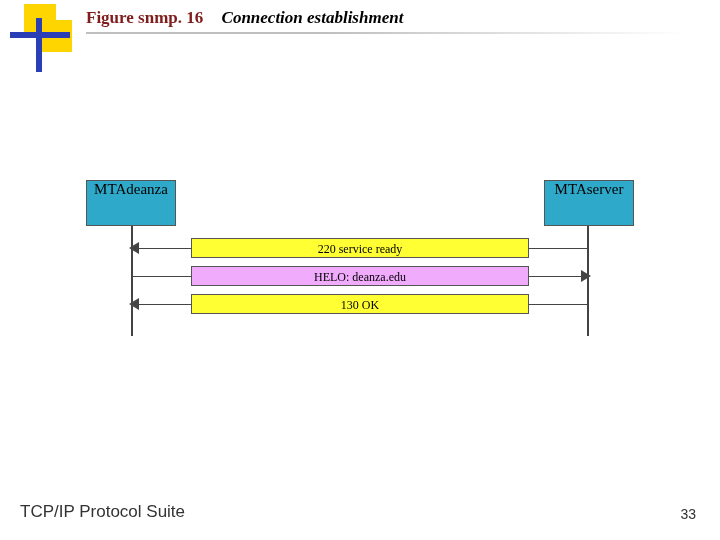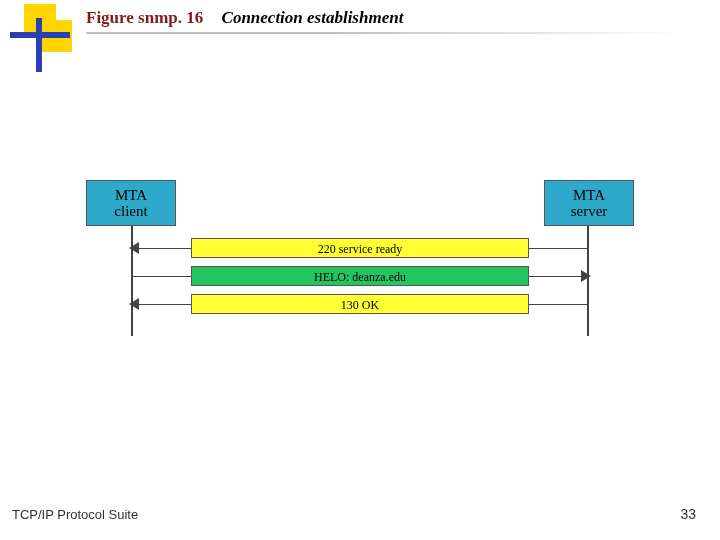--- a/index.html
+++ b/index.html
@@ -20,47 +20,47 @@
   .title .cap { font-weight: bold; font-style: italic; color: #000000; }
 
   
   .underline { position: absolute; left: 86px; top: 32px; width: 600px; height: 2px;
     background: linear-gradient(to right, #bfbfbf 0%, #bfbfbf 40%, rgba(191,191,191,0) 100%); }
 
   
   .diagram { position: absolute; left: 70px; top: 180px; width: 580px; height: 170px; }
 
   .endpoint { position: absolute; top: 0; width: 90px; height: 46px; border: 1.5px solid #555; background: #2fa9c9;
-    text-align: center; font-family: 'Times New Roman', serif; font-size: 15px; color: #000; display: flex; flex-direction: column; justify-content: center; line-height: 1.1; }
+    text-align: center; font-family: 'Times New Roman', serif; font-size: 15px; color: #000; display: flex; justify-content: center; line-height: 1.1; }
   .ep-left { left: 16px; }
   .ep-right { right: 16px; }
 
   .lifeline { position: absolute; top: 46px; width: 0; height: 110px; border-left: 2px solid #444; }
   .ll-left { left: 61px; }
   .ll-right { right: 61px; left: auto; }
 
   .msg { position: absolute; left: 61px; right: 61px; height: 22px; }
   .msg .bar { position: absolute; left: 60px; right: 60px; top: 0; height: 20px; border: 1.5px solid #555;
     background: #ffff33; text-align: center; font-family: 'Times New Roman', serif; font-size: 12px; line-height: 20px; }
-  .msg.grey .bar { background: #22c55e; }
+  .msg.grey .bar { background: #f0abfc; }
   
   .msg .shaft-l, .msg .shaft-r { position: absolute; top: 10px; height: 0; border-top: 1.5px solid #444; }
   .msg .shaft-l { left: 0; width: 60px; }
   .msg .shaft-r { right: 0; width: 60px; }
   
   .arrow { position: absolute; top: 4px; width: 0; height: 0; border-top: 6px solid transparent; border-bottom: 6px solid transparent; }
   .arrow.left  { left: -2px;  border-right: 10px solid #444; }
   .arrow.right { right: -2px; border-left: 10px solid #444; }
 
   .m1 { top: 58px; }
   .m2 { top: 86px; }
   .m3 { top: 114px; }
 
   
-  .footer-left { position: absolute; left: 12px; bottom: 18px; font-family: Arial, sans-serif; font-size: 13px; color: #333; }
+  .footer-left { position: absolute; left: 20px; bottom: 18px; font-family: Arial, sans-serif; font-size: 17px; color: #333; }
   .footer-right { position: absolute; right: 24px; bottom: 18px; font-family: Arial, sans-serif; font-size: 14px; color: #333; }
 </style>
 </head>
 <body>
 
 <div class="slide">
 
   <div class="logo">
     <div class="sq-yellow sq-y1"></div>
     <div class="sq-yellow sq-y2"></div>
@@ -71,21 +71,21 @@
   <div class="title">
     <span class="fig">Figure snmp. 16</span>
     <span class="cap">Connection establishment</span>
   </div>
   <div class="underline"></div>
 
   <div class="diagram">
 
     <div class="endpoint ep-left">
       <span>MTA</span>
-      <span>client</span>
+      <span>deanza</span>
     </div>
     <div class="endpoint ep-right">
       <span>MTA</span>
       <span>server</span>
     </div>
 
     <div class="lifeline ll-left"></div>
     <div class="lifeline ll-right"></div>
 
     <div class="msg m1">

